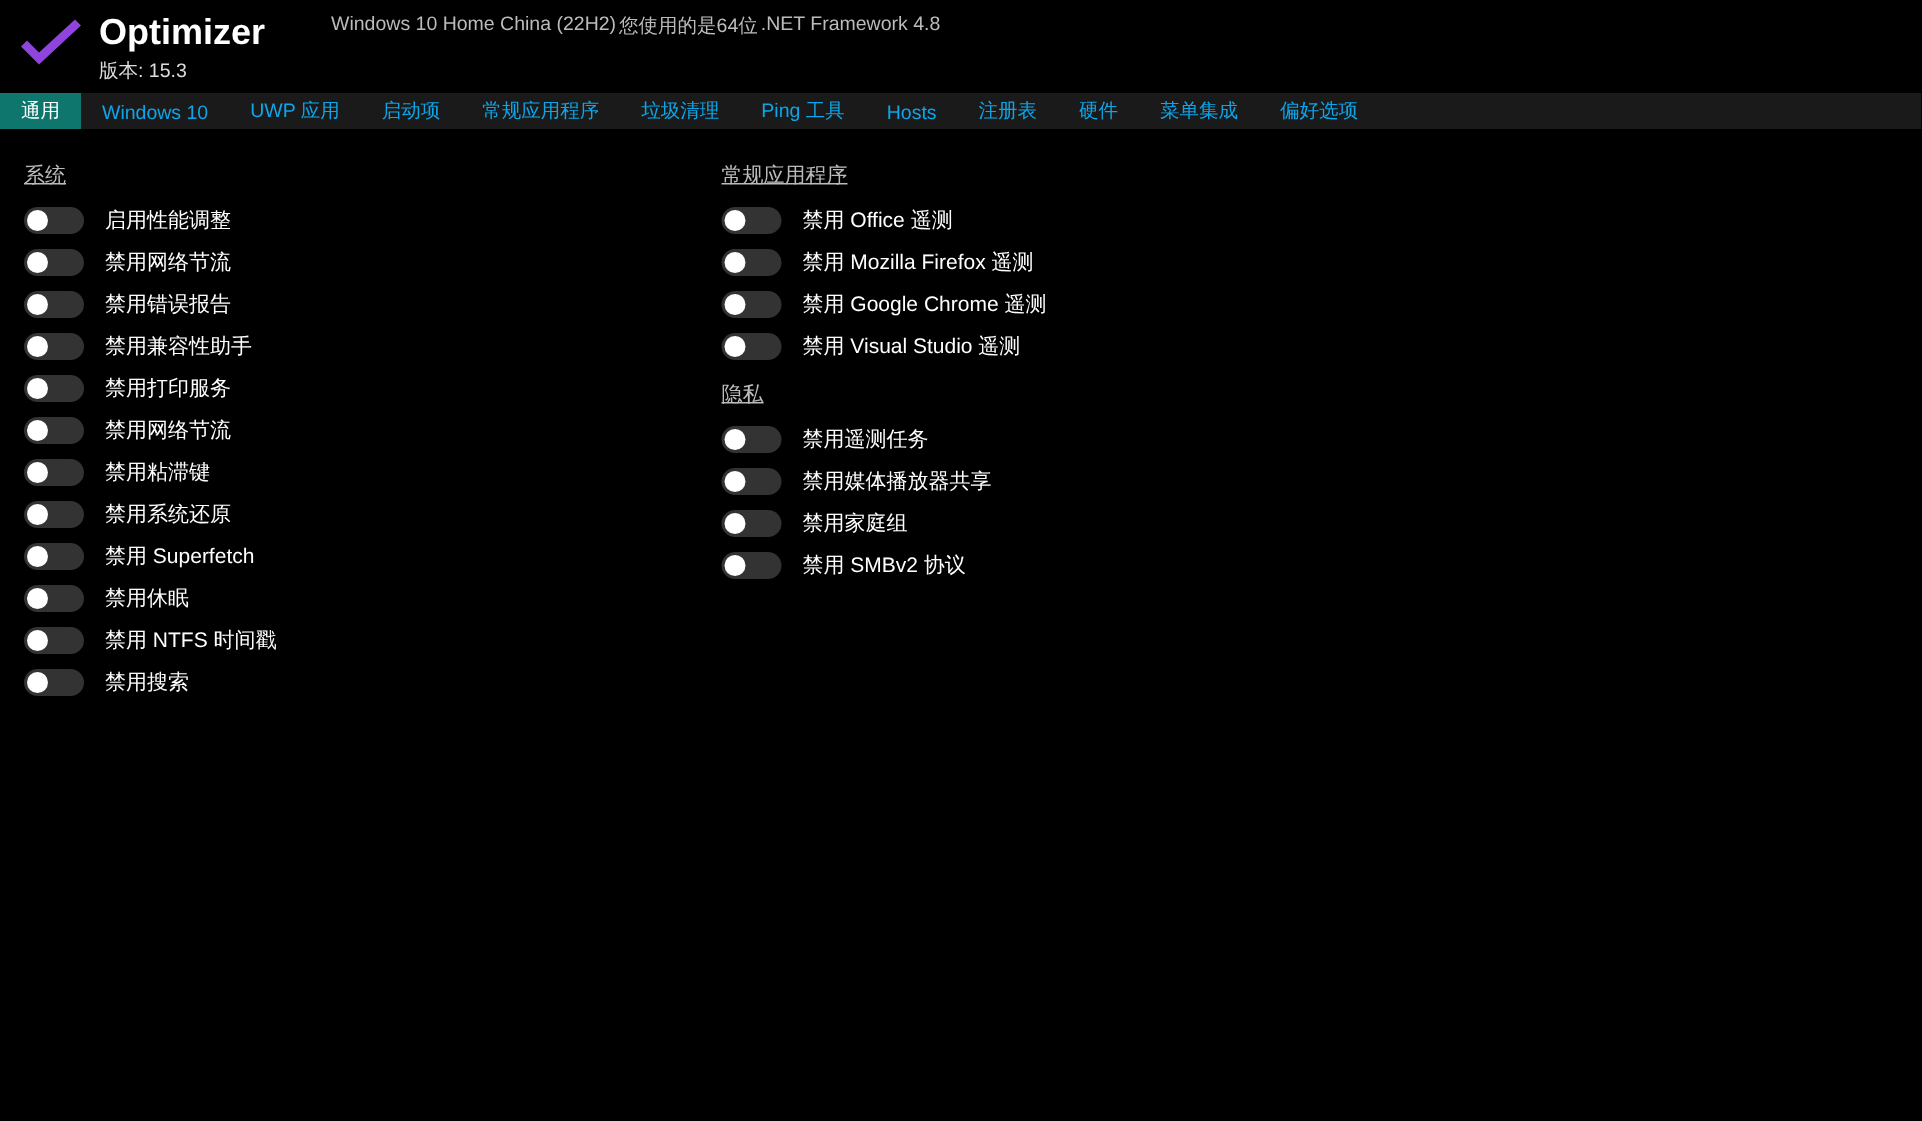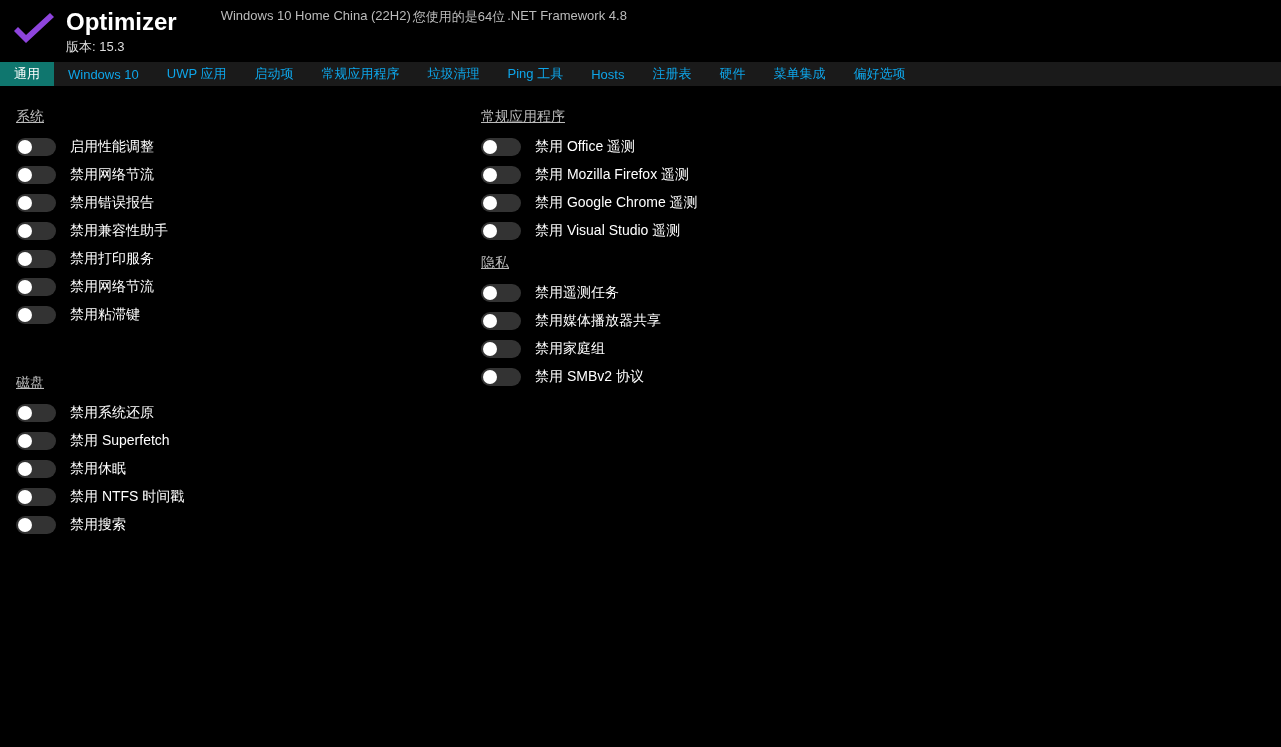--- a/index.html
+++ b/index.html
@@ -170,21 +170,20 @@
         </div>
       <span class="toggle-label">禁用网络节流</span>
     </div>
     <div class="toggle-row">
       <div class="toggle">
           <div class="toggle-knob"></div>
         </div>
       <span class="toggle-label">禁用粘滞键</span>
     </div>
 
-    <div class="section-title spaced">磁盘</div>
     <div class="toggle-row">
       <div class="toggle">
           <div class="toggle-knob"></div>
         </div>
       <span class="toggle-label">禁用系统还原</span>
     </div>
     <div class="toggle-row">
       <div class="toggle">
           <div class="toggle-knob"></div>
         </div>

